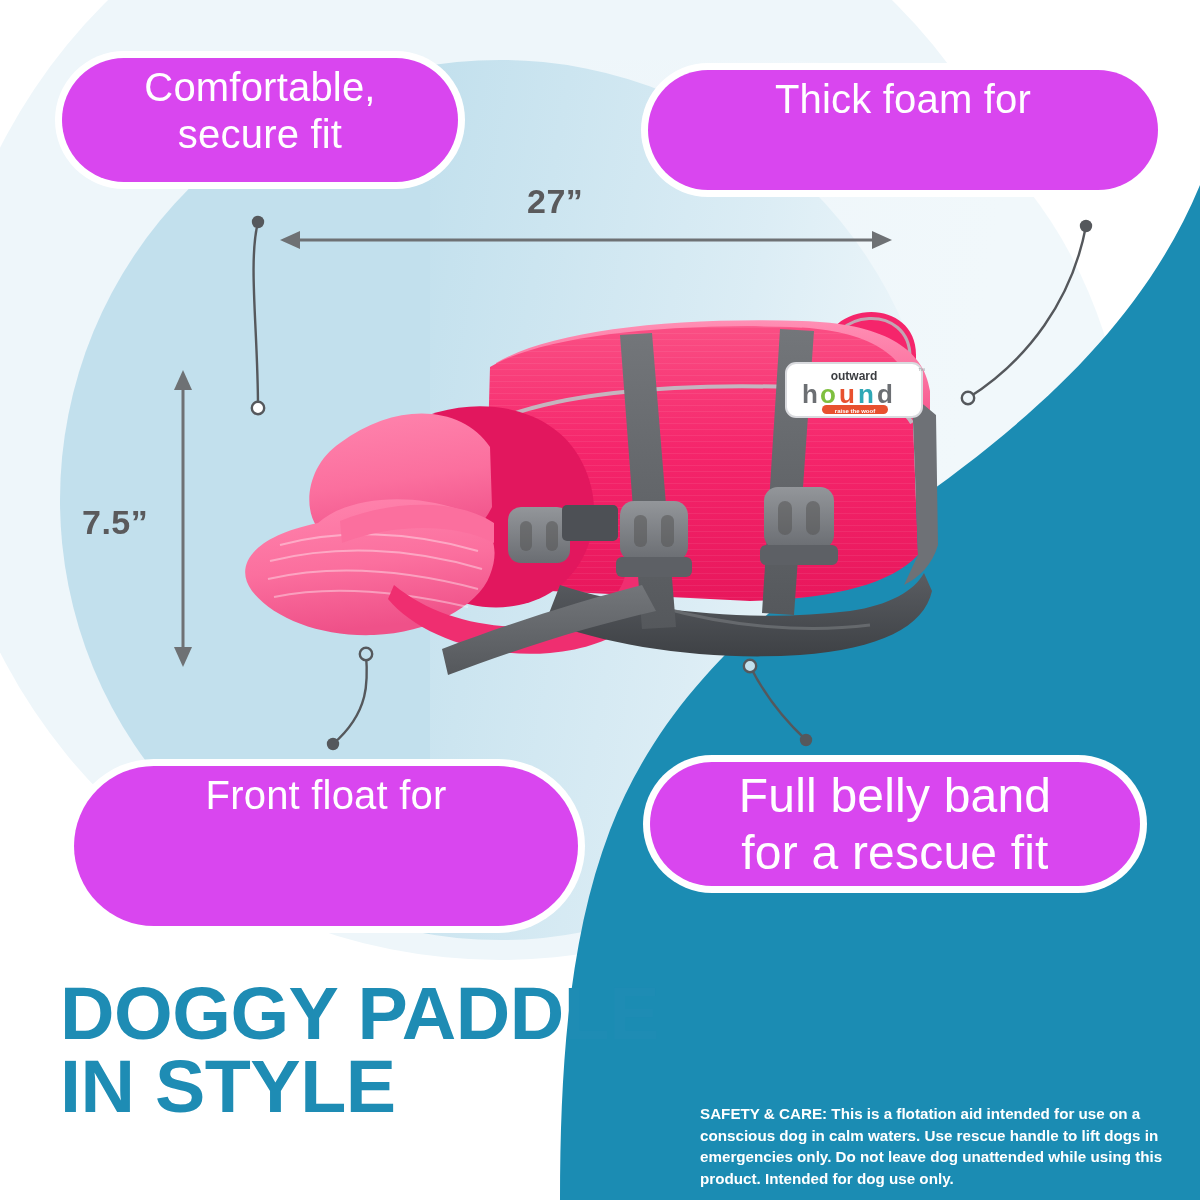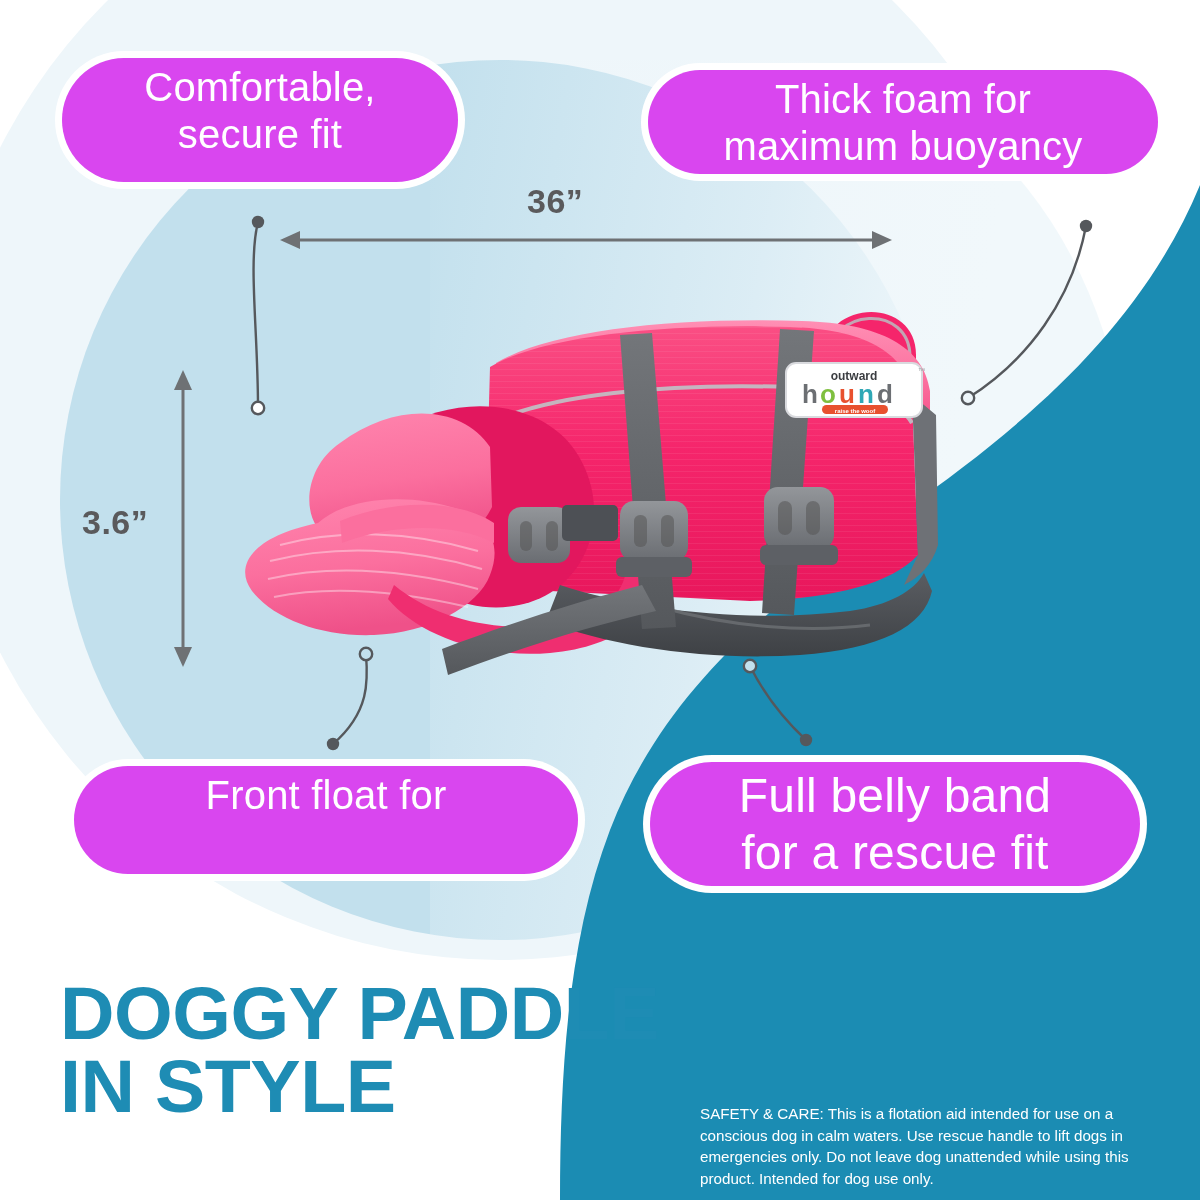--- a/index.html
+++ b/index.html
@@ -61,22 +61,22 @@
     justify-content: center;
     text-align: center;
     line-height: 1.18;
     font-weight: 400;
     letter-spacing: .2px;
     box-shadow: 0 0 0 7px #ffffff;
     padding: 6px 26px;
     box-sizing: border-box;
   }
   #badge-tl { left: 62px;  top: 58px;  width: 396px; height: 124px; font-size: 40px; }
-  #badge-tr { left: 648px; top: 70px;  width: 510px; height: 104px; font-size: 40px; }
-  #badge-bl { left: 74px;  top: 766px; width: 504px; height: 108px; font-size: 40px; }
+  #badge-tr { left: 648px; top: 70px;  width: 510px; height: 120px; font-size: 40px; }
+  #badge-bl { left: 74px;  top: 766px; width: 504px; height: 160px; font-size: 40px; }
   #badge-br { left: 650px; top: 762px; width: 490px; height: 124px; font-size: 48px; }
   .badge span { display: block; }
 
   
   .dim-label {
     position: absolute;
     color: #5a5a5c;
     font-weight: 700;
     font-size: 34px;
     letter-spacing: .5px;
@@ -111,21 +111,21 @@
 
   
   #safety-text {
     position: absolute;
     left: 700px;
     top: 1103px;
     width: 470px;
     color: #ffffff;
     font-size: 15.2px;
     line-height: 1.42;
-    font-weight: 400;
+    font-weight: 700;
   }
   #safety-text p { margin: 0; }
 </style>
 </head>
 <body>
 
 <div id="stage">
 
   <div class="layer">
     <div class="bg-pale-crescent"></div>
@@ -144,22 +144,22 @@
       <polygon points="280,240 300,231 300,249" fill="#6e7174"></polygon>
       <polygon points="892,240 872,231 872,249" fill="#6e7174"></polygon>
     </g>
 
     <g>
       <line x1="183" y1="382" x2="183" y2="655" stroke="#6e7174" stroke-width="3"></line>
       <polygon points="183,370 174,390 192,390" fill="#6e7174"></polygon>
       <polygon points="183,667 174,647 192,647" fill="#6e7174"></polygon>
     </g>
   </svg>
-  <div class="dim-label" id="dim-w-label">36”</div>
-  <div class="dim-label" id="dim-h-label">3.6”</div>
+  <div class="dim-label" id="dim-w-label">27”</div>
+  <div class="dim-label" id="dim-h-label">7.5”</div>
 
   <svg id="product" viewBox="0 0 790 430">
     <defs>
       <linearGradient id="gPinkBody" x1="0" y1="0" x2="0" y2="1">
         <stop offset="0%" stop-color="#fa4f84"></stop>
         <stop offset="45%" stop-color="#f5256b"></stop>
         <stop offset="100%" stop-color="#e8175c"></stop>
       </linearGradient>
       <linearGradient id="gPinkTop" x1="0" y1="0" x2="0" y2="1">
         <stop offset="0%" stop-color="#ff8fb4"></stop>
@@ -298,21 +298,20 @@
   <div class="badge" id="badge-tl">
     <div>
       <span>Comfortable,</span>
       <span>secure fit</span>
     </div>
   </div>
 
   <div class="badge" id="badge-tr">
     <div>
       <span>Thick foam for</span>
-      <span>maximum buoyancy</span>
     </div>
   </div>
 
   <div class="badge" id="badge-bl">
     <div>
       <span>Front float for</span>
     </div>
   </div>
 
   <div class="badge" id="badge-br">

